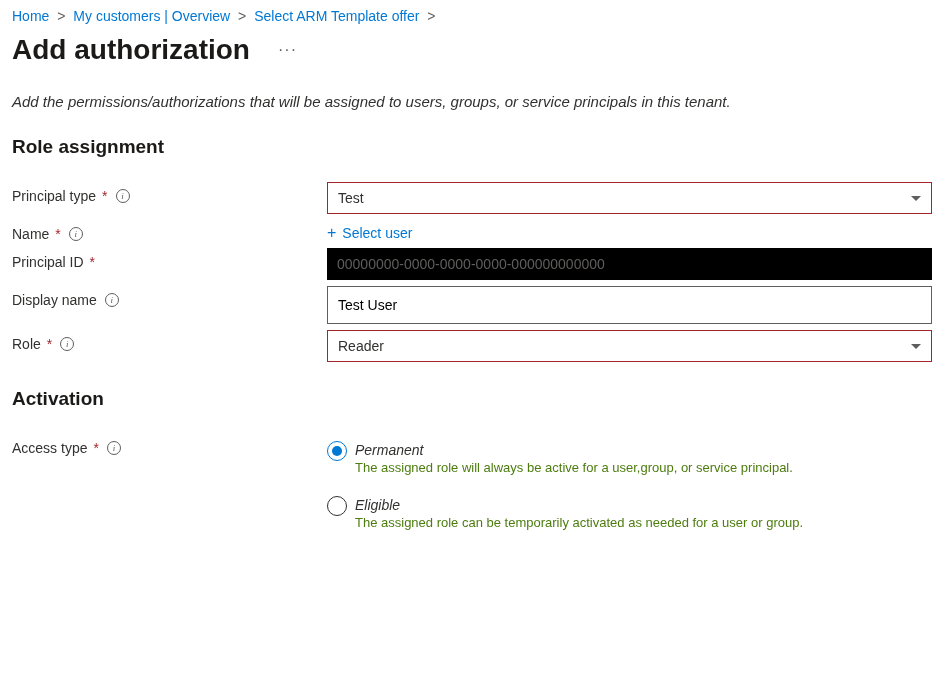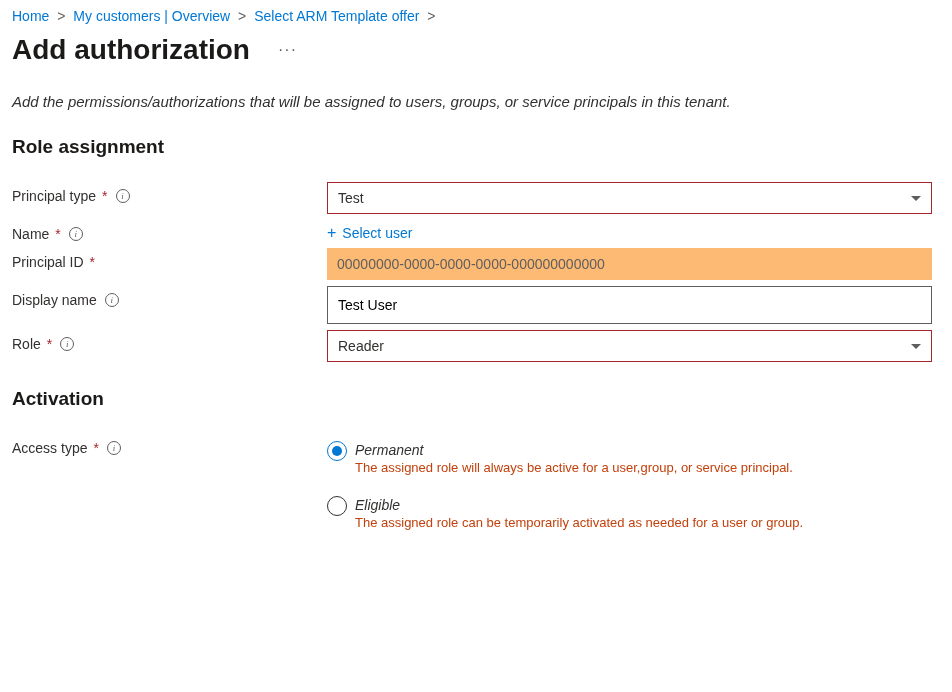--- a/index.html
+++ b/index.html
@@ -115,21 +115,21 @@
       gap: 6px;
       padding-top: 4px;
     }
     .link-action .plus {
       font-size: 16px;
       font-weight: 300;
     }
     .readonly-field {
       width: 100%;
       height: 32px;
-      background: #fdba74;
+      background: #000000;
       padding: 12px 10px;
       display: flex;
       align-items: center;
       font-size: 14px;
       color: #605e5c;
     }
     .text-input {
       width: 100%;
       height: 32px;
       border: 1px solid #605e5c;
@@ -165,21 +165,21 @@
       background: #0078d4;
       border-radius: 50%;
     }
     .radio-label {
       font-size: 14px;
       color: #323130;
       font-style: italic;
     }
     .radio-desc {
       font-size: 13px;
-      color: #c2410c;
+      color: #4d7c0f;
       margin-top: 2px;
     }
   </style>
 </head>
 <body>
 
 <div class="breadcrumb">
   <a href="#">Home</a>
   <span class="sep">&gt;</span>
   <a href="#">My customers | Overview</a>

